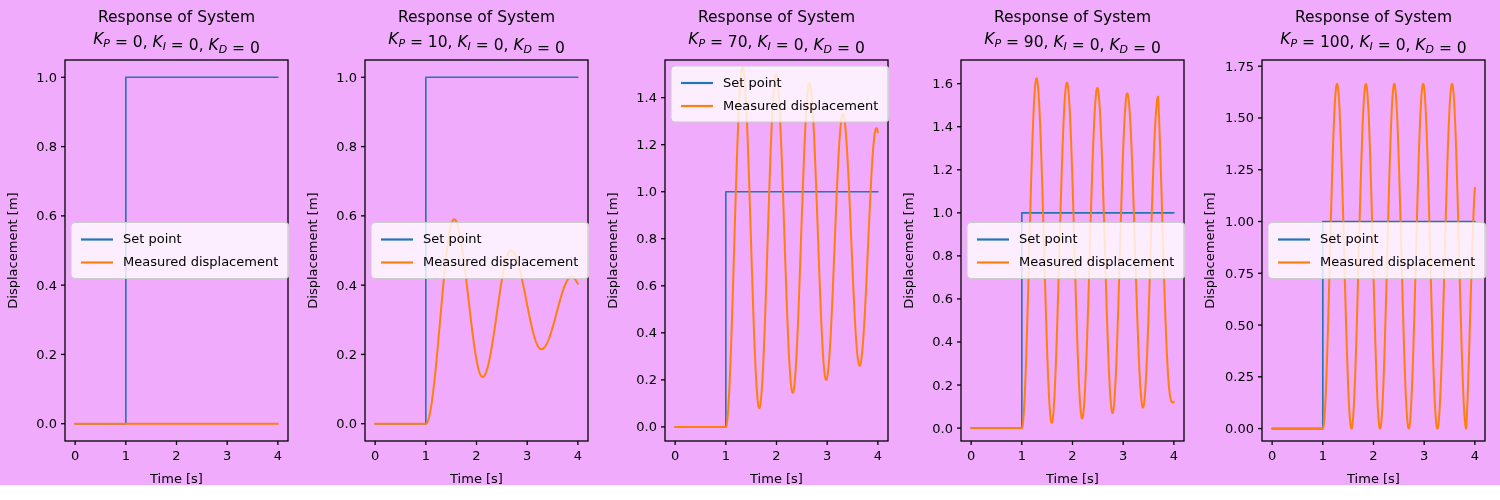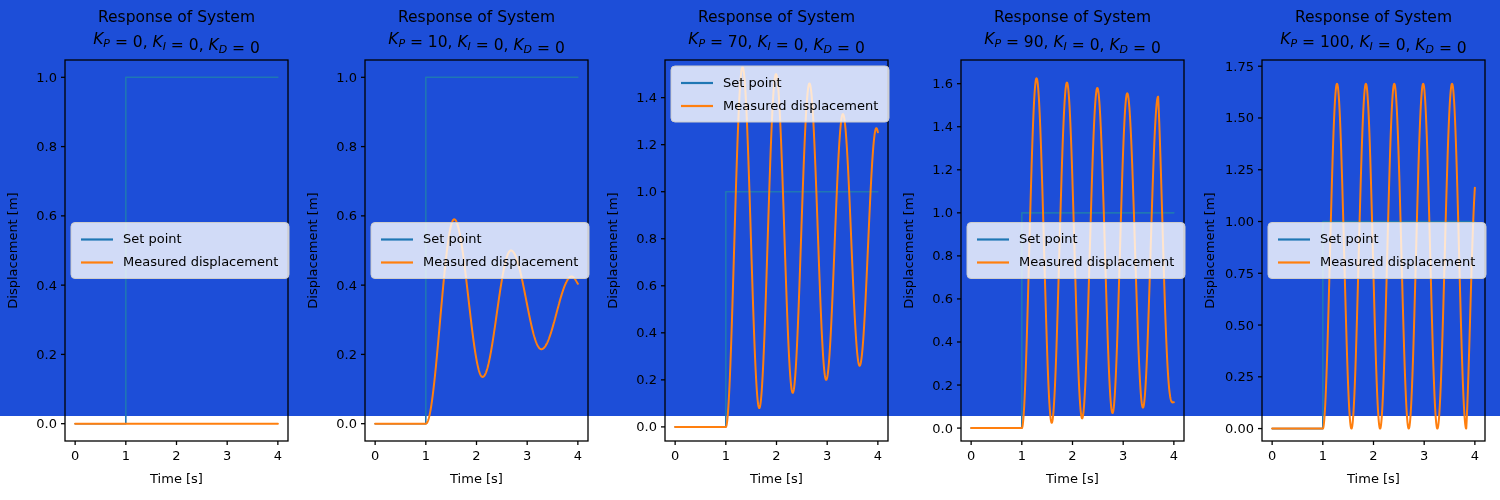--- a/index.html
+++ b/index.html
@@ -9,22 +9,22 @@
   }
   body {
     width: 1500px;
     height: 500px;
     font-family: "DejaVu Sans", sans-serif;
     overflow: hidden;
   }
   #figure {
     position: relative;
     width: 1500px;
-    height: 416px;
-    background: #1d4ed8;
+    height: 485px;
+    background: #f0abfc;
   }
   .subplot {
     position: absolute;
     top: 0;
     height: 500px;
     width: 300px;
   }
   .subplot svg {
     display: block;
   }

